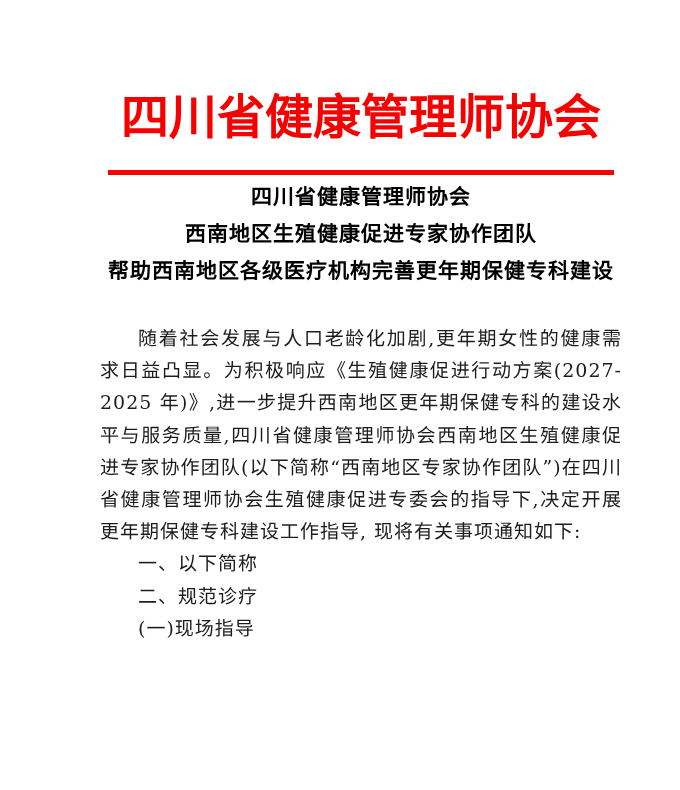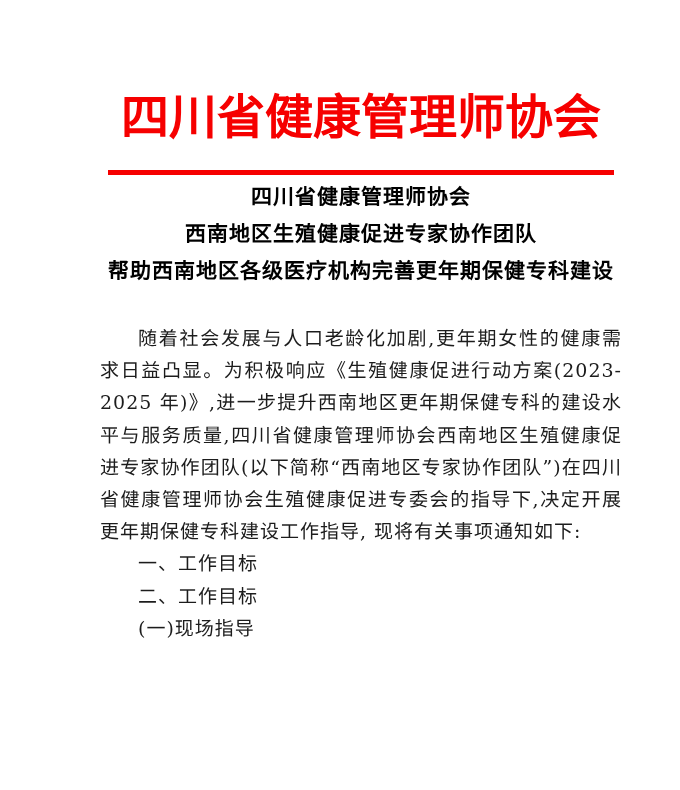--- a/index.html
+++ b/index.html
@@ -69,23 +69,23 @@
   <div class="rule"></div>
 
   <div class="doc-title">
     <div class="t-line">四川省健康管理师协会</div>
     <div class="t-line">西南地区生殖健康促进专家协作团队</div>
     <div class="t-line">帮助西南地区各级医疗机构完善更年期保健专科建设</div>
   </div>
 
   <div class="content">
 
-    <p class="blk indent">随着社会发展与人口老龄化加剧,更年期女性的健康需求日益凸显。为积极响应《生殖健康促进行动方案(2023-2025 年)》,进一步提升西南地区更年期保健专科的建设水平与服务质量,四川省健康管理师协会西南地区生殖健康促进专家协作团队(以下简称“西南地区专家协作团队”)在四川省健康管理师协会生殖健康促进专委会的指导下,决定开展更年期保健专科建设工作指导, 现将有关事项通知如下:</p>
+    <p class="blk indent">随着社会发展与人口老龄化加剧,更年期女性的健康需求日益凸显。为积极响应《生殖健康促进行动方案(2027-2025 年)》,进一步提升西南地区更年期保健专科的建设水平与服务质量,四川省健康管理师协会西南地区生殖健康促进专家协作团队(以下简称“西南地区专家协作团队”)在四川省健康管理师协会生殖健康促进专委会的指导下,决定开展更年期保健专科建设工作指导, 现将有关事项通知如下:</p>
 
-    <p class="blk indent">一、工作目标</p>
+    <p class="blk indent">一、以下简称</p>
 
 
-    <p class="blk indent">二、工作目标</p>
+    <p class="blk indent">二、规范诊疗</p>
 
     <p class="blk indent">(一)现场指导</p>
   </div>
 
 </div>
 
 </body></html>

